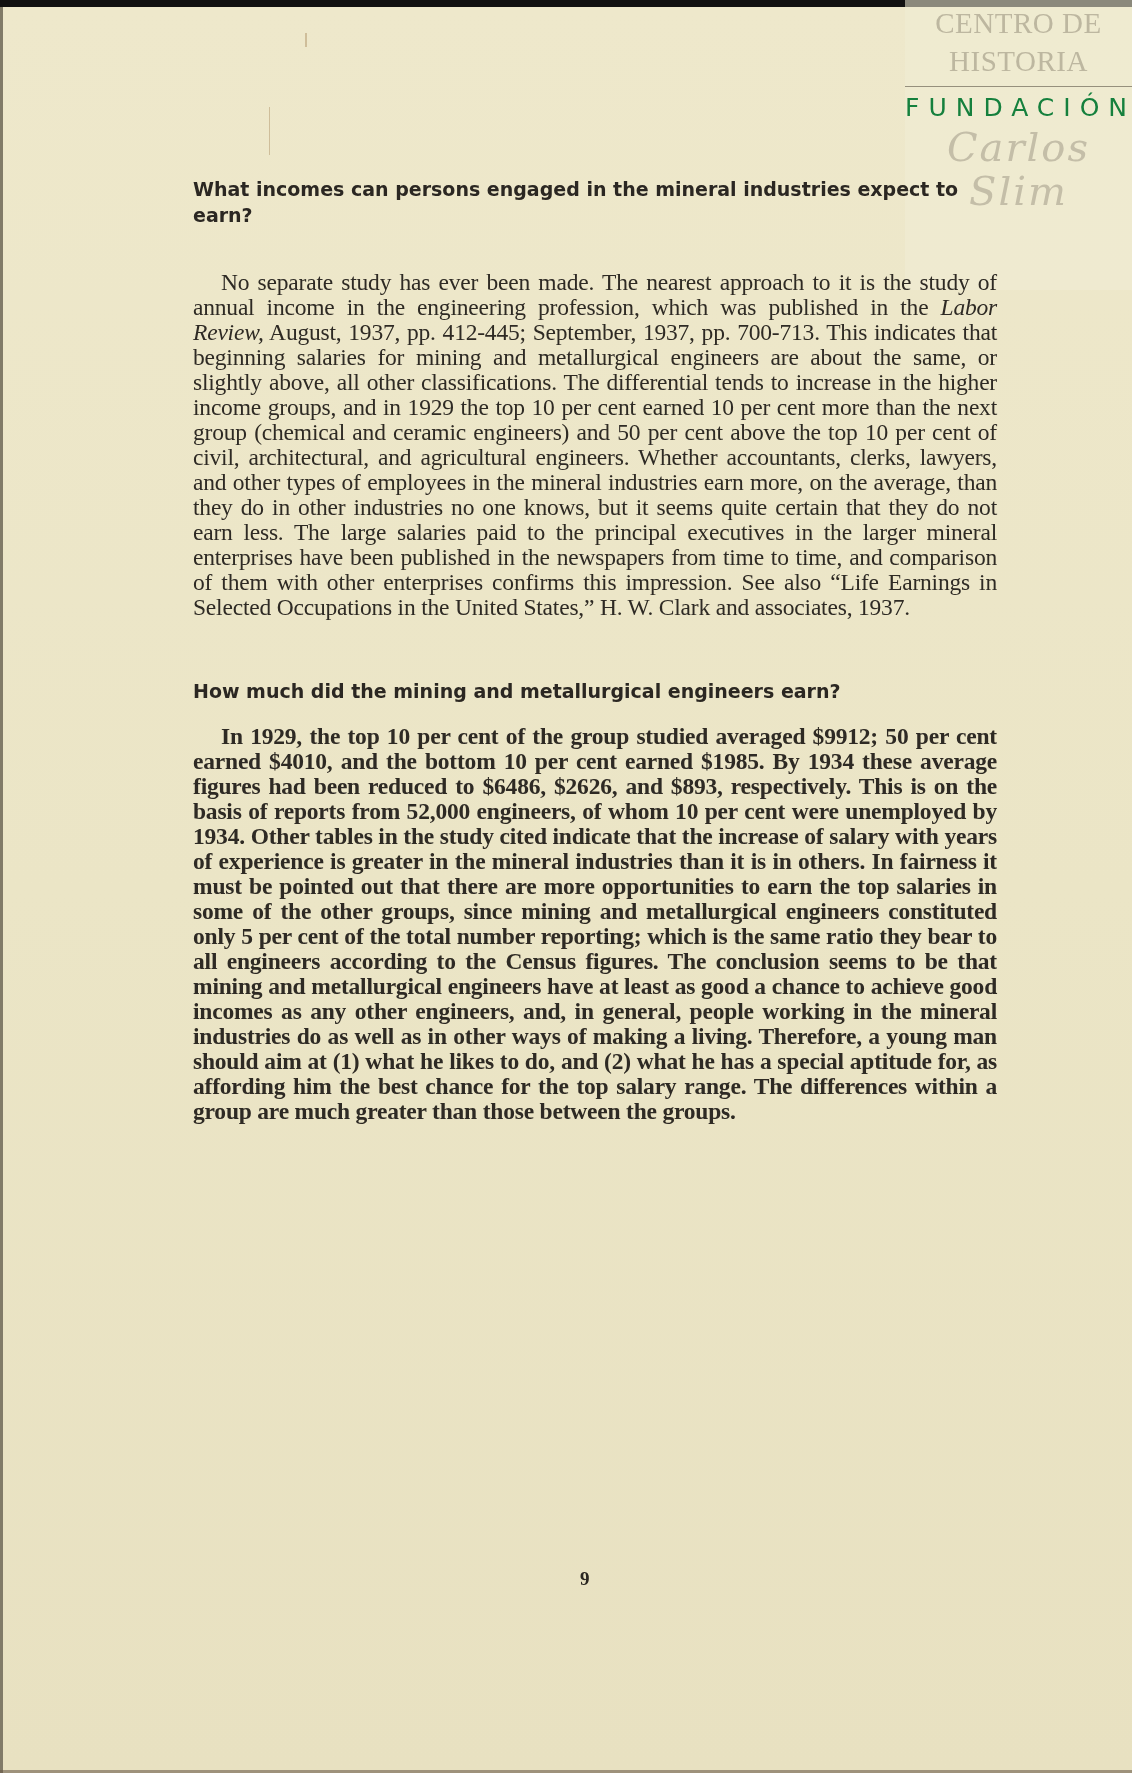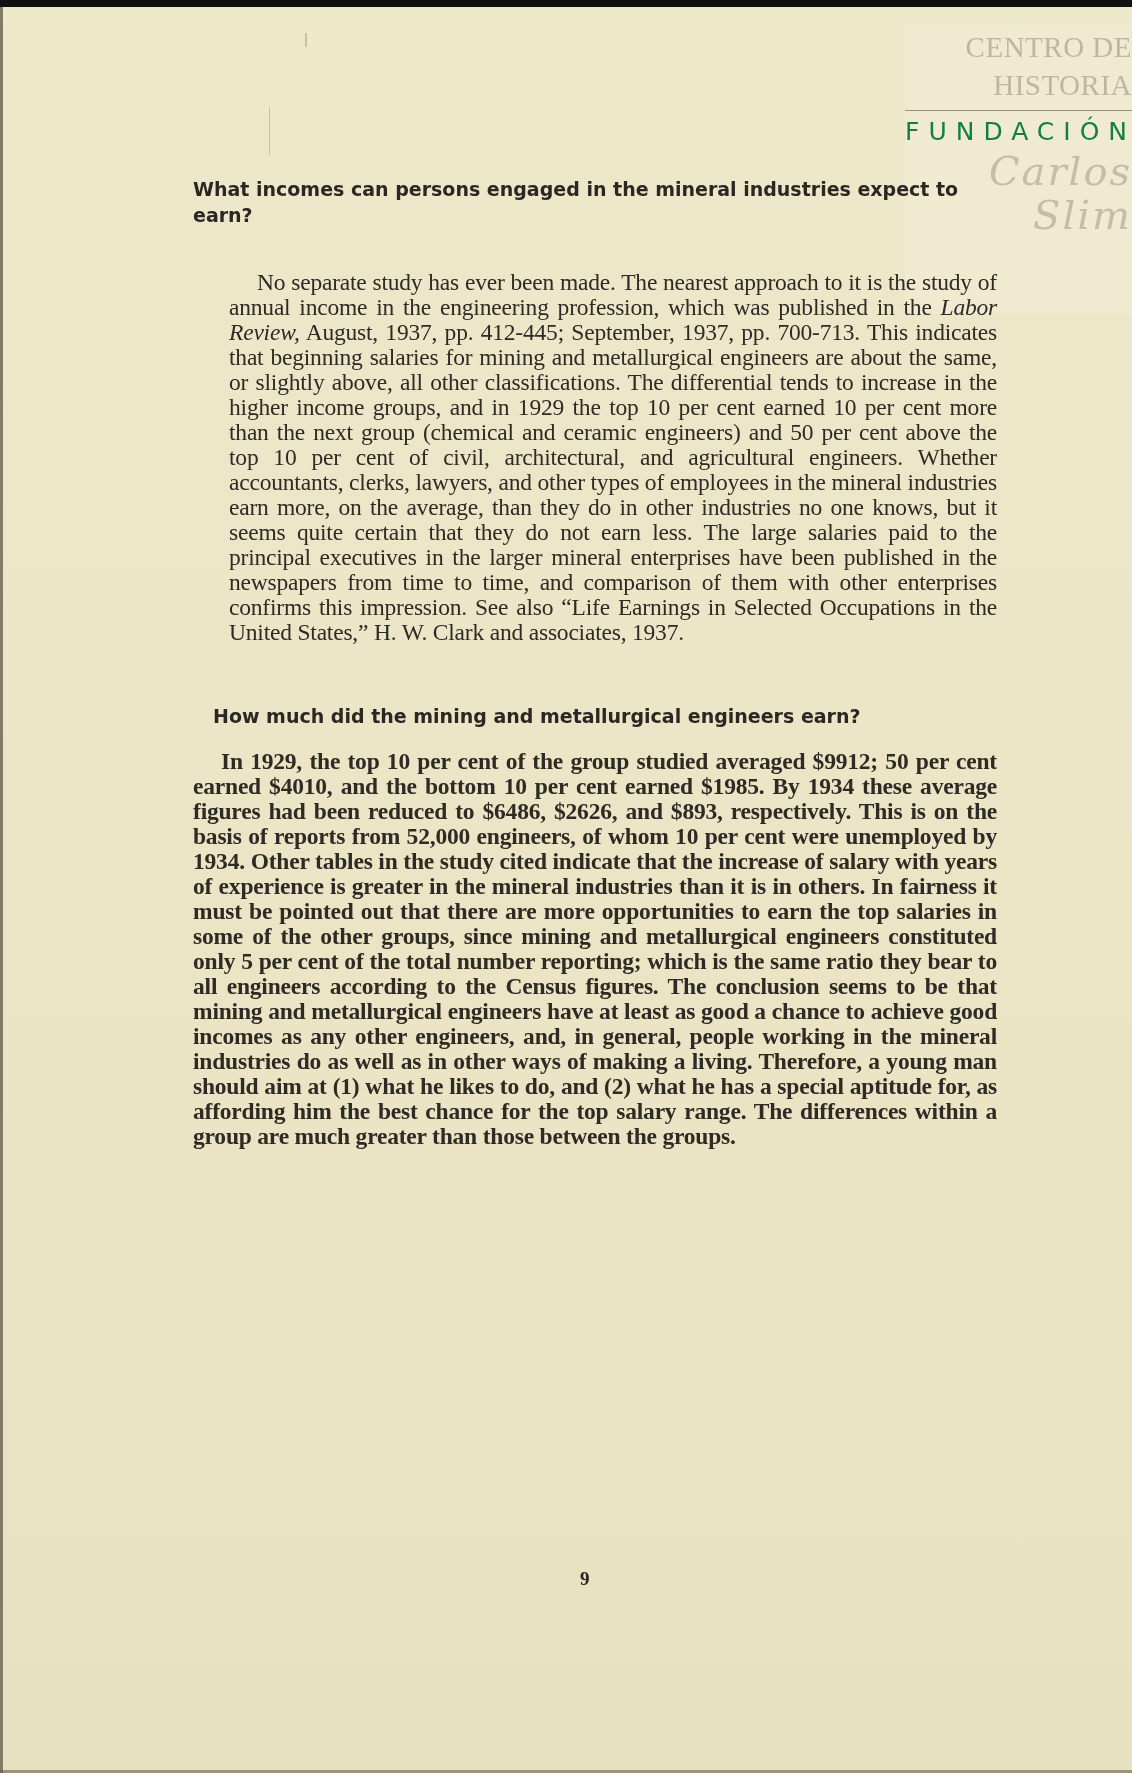--- a/index.html
+++ b/index.html
@@ -12,39 +12,39 @@
   .top-strip { position:absolute; left:0; top:0; width:1132px; height:7px; background:#111; }
   .left-edge { position:absolute; left:0; top:7px; width:3px; height:1766px; background:#3a3428; opacity:.6; }
   .bottom-edge { position:absolute; left:0; bottom:0; width:1132px; height:3px; background:#6a5a48; opacity:.6; }
   .page {
     position:absolute; left:3px; top:7px; width:1129px; height:1763px;
     background:linear-gradient(180deg,#eee8cb 0%,#ebe5c6 50%,#e8e1c1 100%);
   }
   .watermark {
     position:absolute; left:905px; top:0; width:227px; height:290px;
     background:rgba(240,236,214,0.55);
-    text-align:right; color:#bdb7a0;margin-top:24px;
+    text-align:center; color:#bdb7a0;
   }
   .wm-line { font-family:"Liberation Serif",serif; font-size:29px; line-height:38px; letter-spacing:0.5px; }
   .wm-first { margin-top:4px; }
   .wm-rule { height:1px; background:#5a5446; margin:6px 0 4px 0; opacity:.6; }
   .wm-fund { font-family:"DejaVu Sans",sans-serif; font-size:25px; letter-spacing:9px; line-height:34px; color:#15803d; }
   .wm-sig { font-family:"DejaVu Serif",serif; font-style:italic; font-size:40px; line-height:44px; color:#c4bea8; letter-spacing:2px; }
   .content { position:absolute; left:193px; top:160px; width:804px; }
   h2 {
     font-family:"DejaVu Sans",sans-serif; font-weight:bold; font-size:19px;
     line-height:26px; margin:0; color:#2b2722; letter-spacing:0px;
   }
   .h1 { margin-top:16px; }
   .para {
     font-size:23.5px; line-height:25px; text-align:justify; margin:0;
     text-indent:28px; letter-spacing:-0.2px; color:#2e2a24;
   }
-  .p1 { margin-top:42px;margin-left:36px; }
-  .h2b { margin-top:58px;margin-left:20px; }
+  .p1 { margin-top:42px; }
+  .h2b { margin-top:58px; }
   .p2 { margin-top:20px;font-weight:bold; }
   em.journal { font-style:italic; }
   .page-number {
     position:absolute; left:580px; top:1568px;
     font-family:"Liberation Serif",serif; font-weight:bold; font-size:19px; color:#2a2620;
   }
   .stain { position:absolute; width:2px; background:#b0946a; opacity:.5; }
 </style>
 </head>
 <body>

